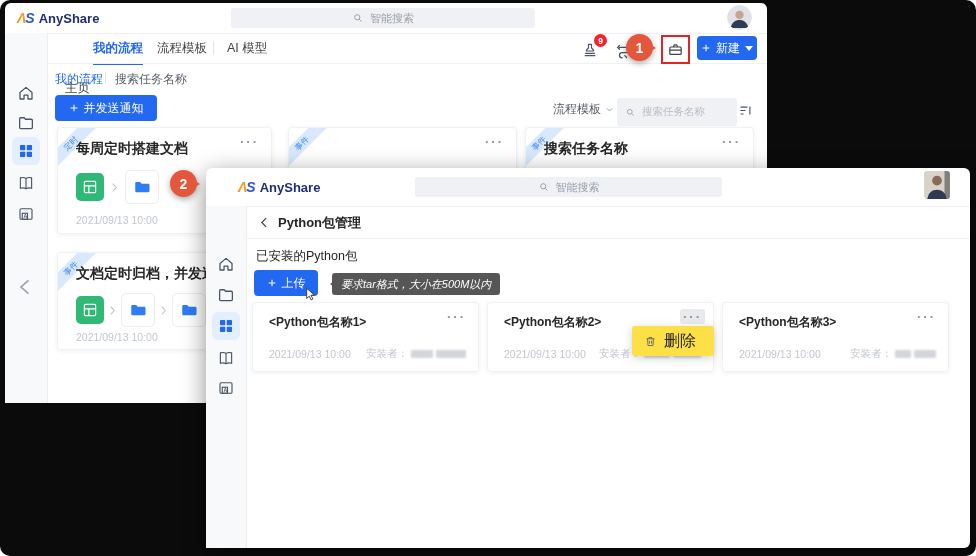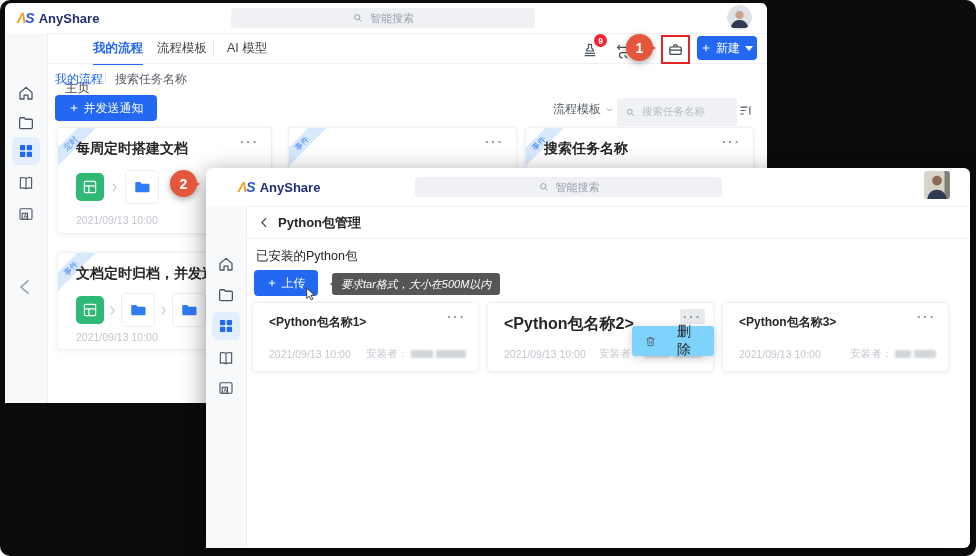--- a/index.html
+++ b/index.html
@@ -27,21 +27,21 @@
   .tab.active{color:#2368f0;font-weight:bold;border-bottom:2px solid #2368f0;}
   .vdiv{position:absolute;width:1px;background:#e3e5e8;}
   .hdiv{position:absolute;height:1px;background:#f0f1f3;left:0;right:0;}
   .callout{position:absolute;width:27px;height:27px;background:#e4573c;color:#fff;font-weight:bold;font-size:14px;border-radius:50%;display:flex;align-items:center;justify-content:center;z-index:30;box-shadow:0 2px 6px rgba(0,0,0,.35);}
   .callout::after{content:"";position:absolute;right:-9px;top:50%;transform:translateY(-50%);border:6px solid transparent;border-left:10px solid #e4573c;}
   .badge{position:absolute;min-width:13px;height:13px;background:#f5222d;color:#fff;font-size:8.5px;border-radius:7px;display:flex;align-items:center;justify-content:center;font-weight:bold;}
   .tooltip{position:absolute;height:22px;background:#565656;border-radius:3px;color:#fff;font-size:11px;display:flex;align-items:center;padding:0 9px;white-space:nowrap;}
   .tooltip::before{content:"";position:absolute;left:-7px;top:50%;transform:translateY(-50%);border:5px solid transparent;border-right:7px solid #565656;}
   .pkg-bottom{position:absolute;left:16px;right:12px;top:44px;display:flex;justify-content:space-between;align-items:center;font-size:10.5px;color:#c2c7ce;}
   .redacted{display:inline-block;height:8px;background:#d2d5da;border-radius:1px;filter:blur(1px);margin-left:3px;}
-  .menu{position:absolute;background:#7dd3fc;border-radius:3px;box-shadow:0 2px 10px rgba(0,0,0,.18);display:flex;align-items:center;gap:20px;padding:0 12px;font-size:14px;color:#262626;cursor:pointer;}
+  .menu{position:absolute;background:#fde047;border-radius:3px;box-shadow:0 2px 10px rgba(0,0,0,.18);display:flex;align-items:center;gap:7px;padding:0 12px;font-size:16px;color:#262626;cursor:pointer;}
   .caret-down{width:0;height:0;border-left:4px solid transparent;border-right:4px solid transparent;border-top:5px solid #fff;}
   .logo{display:flex;align-items:center;gap:5px;cursor:pointer;}
   .logo .mark{font-weight:bold;font-style:italic;font-size:14px;letter-spacing:-1px;}
   .logo .mark .m1{color:#f59a23;} .logo .mark .m2{color:#2d55d8;}
   .logo .word{font-weight:bold;font-size:13px;color:#202e78;}
 </style>
 </head>
 <body>
 
 <div id="canvas">
@@ -406,21 +406,21 @@
         <span>2021/09/13 10:00</span>
         <span style="display:flex;align-items:center;">
           <span>安装者：</span>
           <span class="redacted" style="width:22px;"></span>
           <span class="redacted" style="width:30px;"></span>
         </span>
       </div>
     </div>
 
     <div class="card" style="left:281px;top:134px;width:225px;height:68px;">
-      <div class="card-title" style="left:16px;top:11px;font-size:16px;">&lt;Python包名称2&gt;</div>
+      <div class="card-title" style="left:16px;top:11px;font-size:12px;">&lt;Python包名称2&gt;</div>
       <div class="more" style="background:#e9eaec;border-radius:3px;padding:0 3px;right:8px;">···</div>
       <div class="pkg-bottom">
         <span>2021/09/13 10:00</span>
         <span style="display:flex;align-items:center;">
           <span>安装者：</span>
           <span class="redacted" style="width:26px;"></span>
           <span class="redacted" style="width:28px;"></span>
         </span>
       </div>
     </div>

